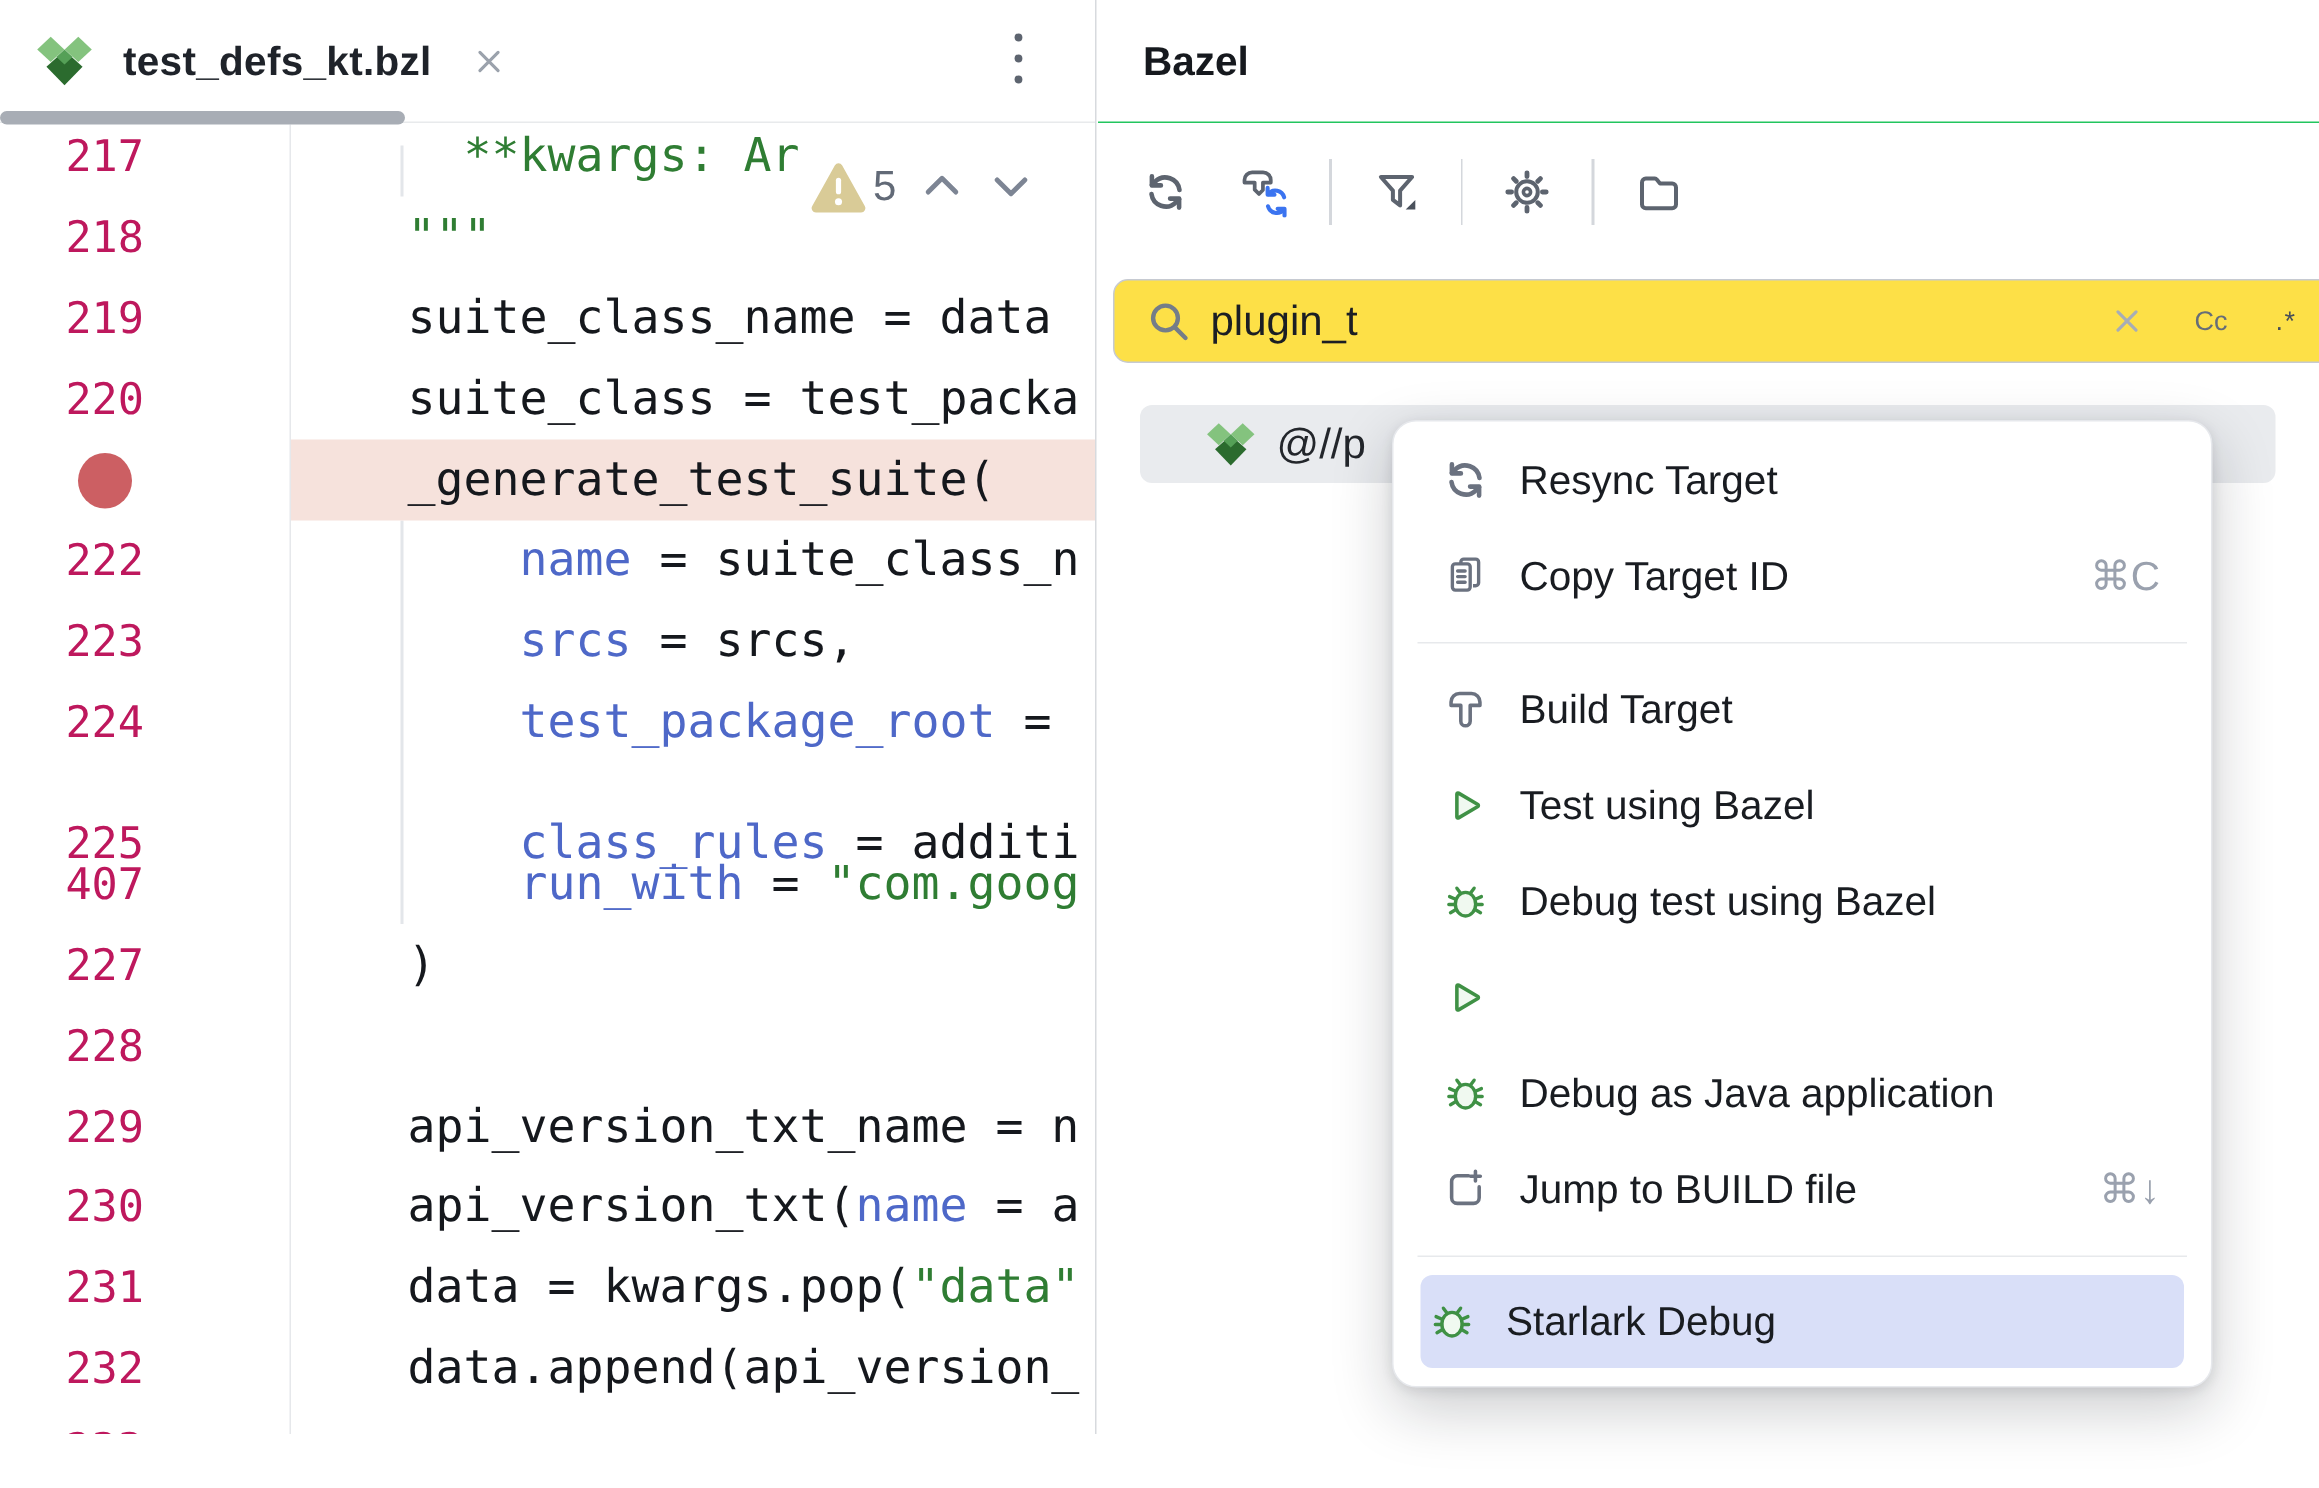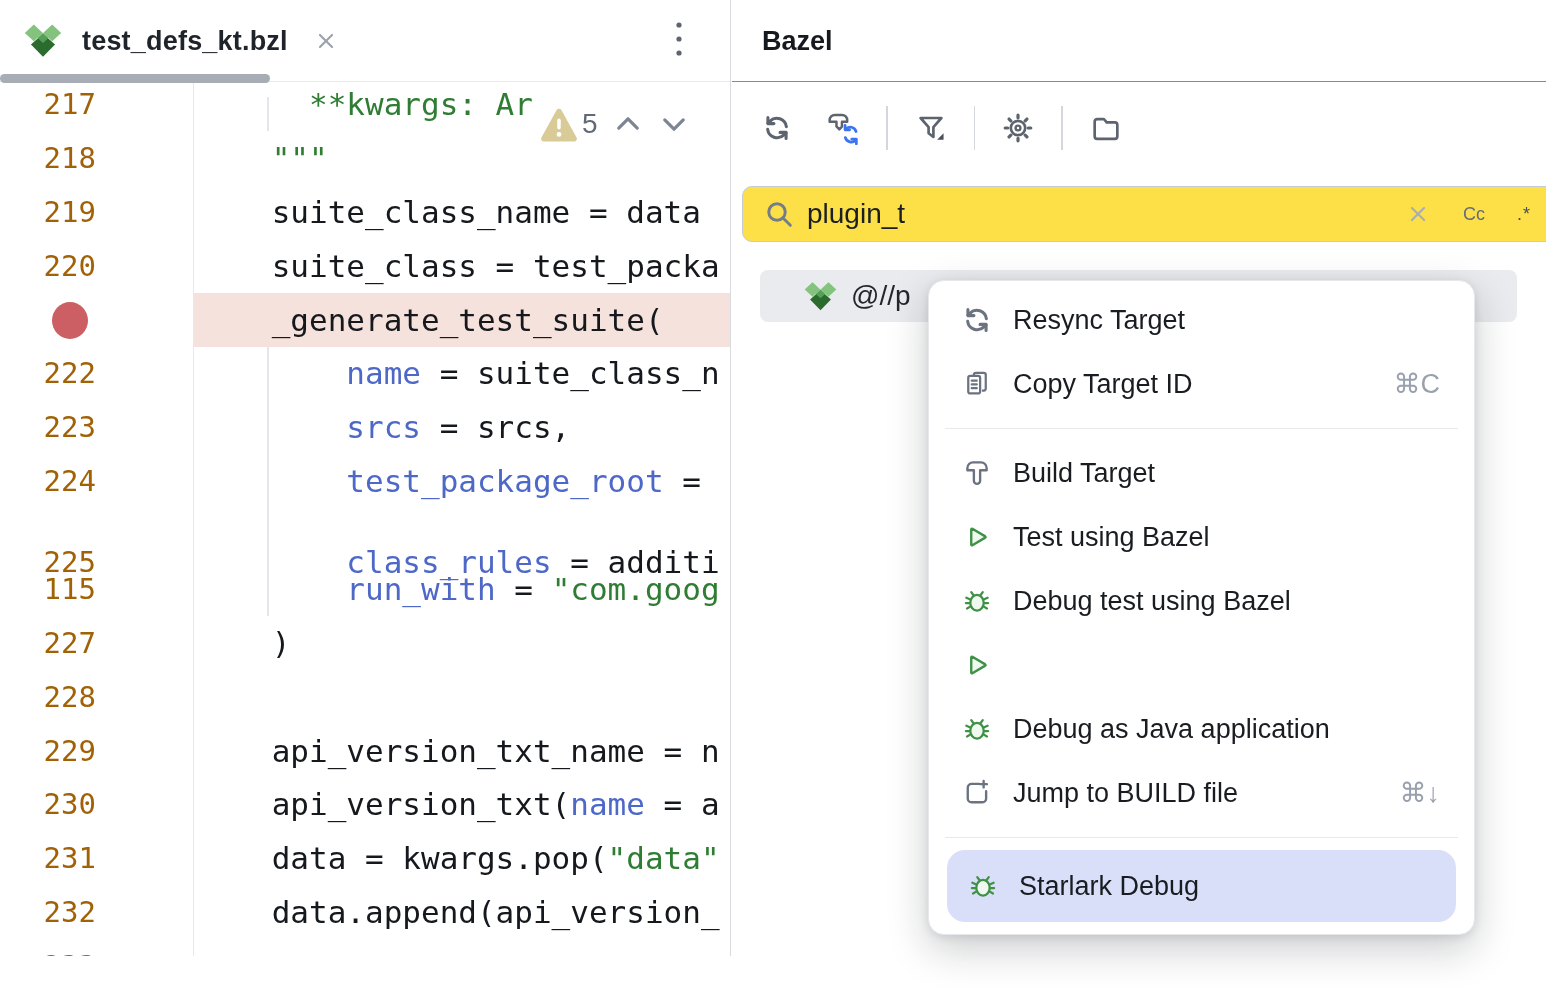--- a/index.html
+++ b/index.html
@@ -14,21 +14,21 @@
   .tab-title{margin-left:20px;font-size:27px;font-weight:600;color:#1f232a;letter-spacing:.2px;}
   .tab-close{margin-left:26px;width:24px;height:24px;display:flex;align-items:center;justify-content:center;}
   .kebab{position:absolute;left:664px;top:20px;width:30px;height:42px;display:flex;align-items:center;justify-content:center;}
   .hscroll{position:absolute;left:0;top:74px;width:270px;height:9px;border-radius:5px;background:#a8adb5;z-index:6;}
 
   .gutter-border{position:absolute;left:193px;top:83px;bottom:0;width:1px;background:#e6e8eb;}
   .indent-guide{position:absolute;left:267px;width:1.5px;background:#e3e6ea;}
 
   .row{position:absolute;left:0;width:731px;height:54px;}
   .row .num{position:absolute;left:0;top:0;width:96px;height:54px;line-height:54px;text-align:right;
-    font-family:"DejaVu Sans Mono", monospace;font-size:29px;color:#a16207;}
+    font-family:"DejaVu Sans Mono", monospace;font-size:29px;color:#be185d;}
   .row .code{position:absolute;left:197px;top:0;height:54px;line-height:54px;white-space:pre;
     font-family:"DejaVu Sans Mono", monospace;font-size:31px;color:#15181d;}
   .row.hl .bg{position:absolute;left:194px;top:0;width:537px;height:54px;background:var(--bp-line);}
   .bp-dot{position:absolute;left:52px;top:9px;width:36px;height:37px;border-radius:50%;background:var(--bp-red);}
   .seg-code{color:#15181d;} .seg-param{color:var(--param-blue);} .seg-str{color:var(--string-green);}
 
   .inspection{position:absolute;left:536px;top:102px;height:44px;display:flex;align-items:center;z-index:7;background:rgba(255,255,255,.85);border-radius:8px;padding:0 4px;}
   .inspection .count{font-size:28px;color:#626a77;margin-left:4px;}
   .inspection .chev{width:32px;height:32px;margin-left:14px;display:flex;align-items:center;justify-content:center;}
 
@@ -57,21 +57,21 @@
   .tree-label{margin-left:14px;font-size:28px;color:#23262b;}
 
   
   .menu{position:absolute;left:928px;top:280px;width:547px;background:#fff;border:1px solid #e6e8ec;border-radius:16px;
     box-shadow:0 14px 40px rgba(20,24,33,.22), 0 2px 8px rgba(20,24,33,.10);z-index:50;padding:7px 0 12px 0;}
   .menu-item{height:64px;display:flex;align-items:center;padding-left:32px;}
   .menu-item .mi-icon{width:32px;height:32px;flex:0 0 32px;display:flex;align-items:center;justify-content:center;color:#6b7280;}
   .mi-label{margin-left:20px;font-size:27px;color:#191c21;}
   .mi-shortcut{margin-left:auto;margin-right:34px;font-size:27px;color:#9aa1ae;}
   .menu-sep{height:1px;background:#e7e9ec;margin:12px 16px;}
-  .menu-item.selected{height:72px;margin:0 18px;border-radius:18px;background:var(--selection);padding-left:20px;}
+  .menu-item.selected{height:62px;margin:0 18px;border-radius:8px;background:var(--selection);padding-left:5px;}
 
   svg{display:block;}
 </style>
 </head>
 <body>
 
 <div class="editor-pane">
   <div class="tabbar">
     <div class="tab">
       <span class="file-icon">
@@ -136,21 +136,21 @@
       </div>
       <div class="row" style="top: 454.125px;">
         <div class="num">224</div>
         <div class="code"><span class="seg-code">        </span><span class="seg-param">test_package_root</span><span class="seg-code"> = </span></div>
       </div>
       <div class="row" style="top: 535px;">
         <div class="num">225</div>
         <div class="code"><span class="seg-code">        </span><span class="seg-param">class_rules</span><span class="seg-code"> = additi</span></div>
       </div>
       <div class="row" style="top: 561.875px;">
-        <div class="num">115</div>
+        <div class="num">407</div>
         <div class="code"><span class="seg-code">        </span><span class="seg-param">run_with</span><span class="seg-code"> = </span><span class="seg-str">"com.goog</span></div>
       </div>
       <div class="row" style="top: 615.75px;">
         <div class="num">227</div>
         <div class="code"><span class="seg-code">    )</span></div>
       </div>
       <div class="row" style="top: 669.625px;">
         <div class="num">228</div>
         <div class="code"></div>
       </div>

